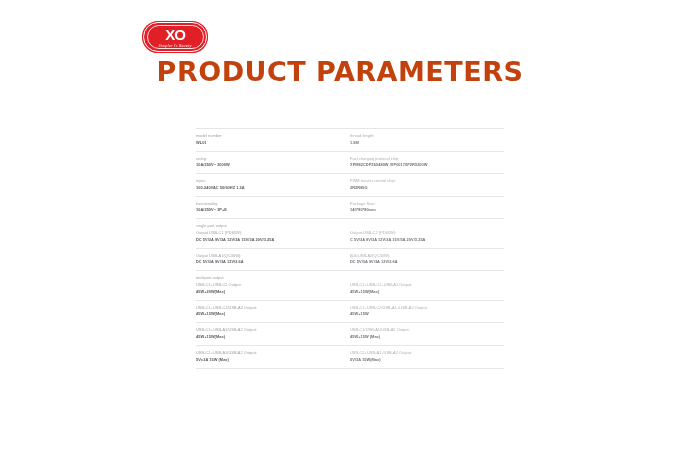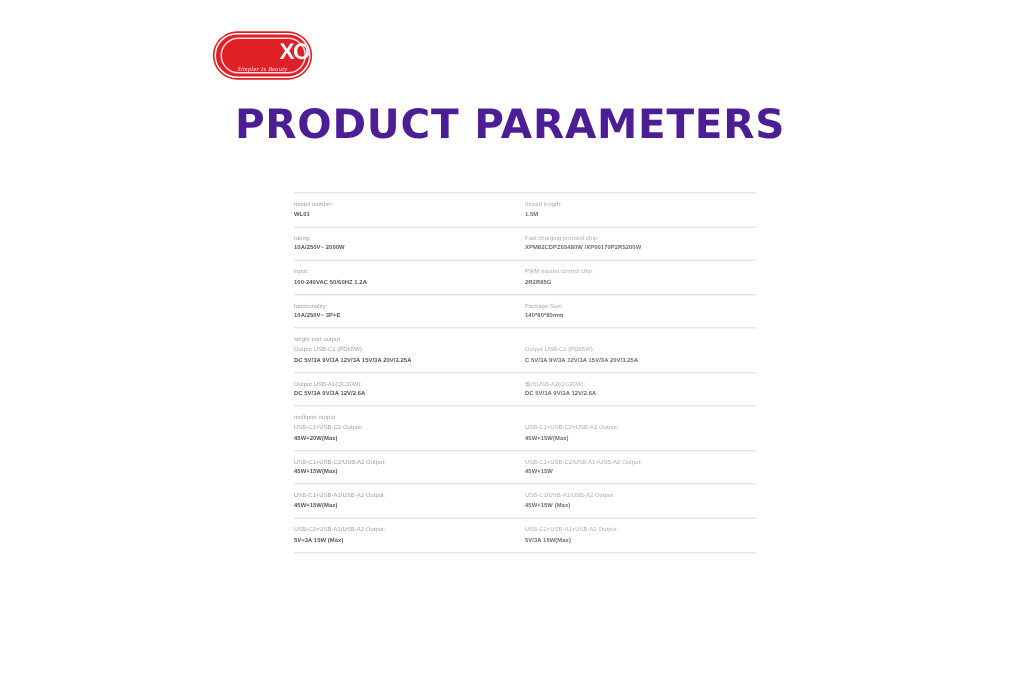--- a/index.html
+++ b/index.html
@@ -49,21 +49,21 @@
     bottom: 2.2px;
     border: 1px solid rgba(255,255,255,0.85);
     border-radius: 13px;
     box-sizing: border-box;
   }
   .logo-xo {
     position: absolute;
     left: 0;
     right: 0;
     top: 3.5px;
-    text-align: right;
+    text-align: center;
     color: #ffffff;
     font-family: "Liberation Sans", sans-serif;
     font-weight: bold;
     font-size: 15px;
     letter-spacing: -1px;
     line-height: 15px;
   }
   .logo-tag {
     position: absolute;
     left: 0;
@@ -77,27 +77,27 @@
     letter-spacing: 0.2px;
     line-height: 5px;
     opacity: 0.95;
   }
 
   
   .title {
     position: absolute;
     left: 0;
     right: 0;
-    top: 68px;
+    top: 56px;
     text-align: center;
     font-family: "DejaVu Sans", sans-serif;
     font-weight: bold;
     font-size: 27px;
     letter-spacing: 0.5px;
-    color: #4c1d95;
+    color: #c2410c;
     line-height: 32px;
   }
 
   
   .spec-table {
     position: absolute;
     left: 196px;
     top: 128px;
     width: 308px;
   }

